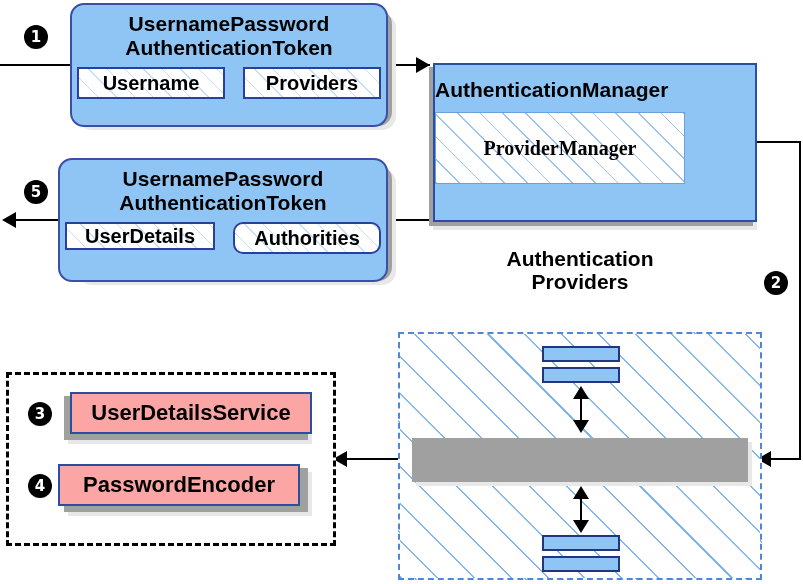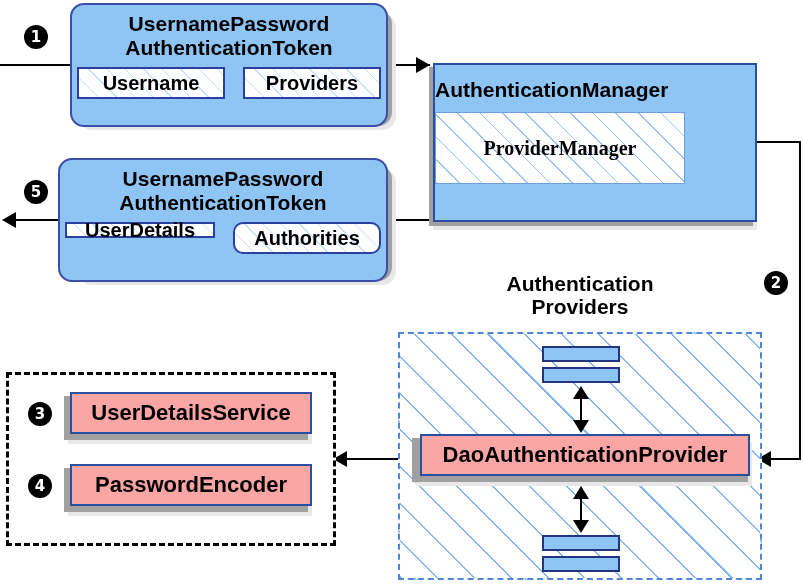--- a/index.html
+++ b/index.html
@@ -218,35 +218,34 @@
   <div class="arrow arrow-left" style="left:757px; top:451px;"></div>
 
   <div class="line-h" style="left:345px; top:458px; width:80px;"></div>
   <div class="arrow arrow-left" style="left:333px; top:451px;"></div>
 
   <div class="line-h" style="left:388px; top:219px; width:45px;"></div>
 
   <div class="line-h" style="left:14px; top:219px; width:58px;"></div>
   <div class="arrow arrow-left" style="left:2px; top:212px;"></div>
 
-  <div class="region-title" style="left:466px; top:272px; width:228px;">Authentication
+  <div class="region-title" style="left:466px; top:247px; width:228px;">Authentication
 Providers</div>
 
   <div class="region-blue" style="left:398px; top:332px; width:364px; height:248px;"></div>
 
   <div class="blue-bar" style="left:542px; top:346px; width:78px; height:16px;"></div>
   <div class="blue-bar" style="left:542px; top:367px; width:78px; height:16px;"></div>
 
   <div class="line-v" style="left:580px; top:392px; height:32px;"></div>
   <div class="arrow arrow-up" style="left:573px; top:386px;"></div>
   <div class="arrow arrow-down" style="left:573px; top:420px;"></div>
 
   <div class="shadow-outer" style="left:416px; top:442px; width:336px; height:44px;"></div>
   <div class="shadow-inner" style="left:412px; top:438px; width:336px; height:44px;"></div>
-  <div class="blue-box" style="left:420px; top:434px; width:330px; height:42px;">DaoAuthenticationProvider</div>
 
   <div class="line-v" style="left:580px; top:492px; height:32px;"></div>
   <div class="arrow arrow-up" style="left:573px; top:486px;"></div>
   <div class="arrow arrow-down" style="left:573px; top:520px;"></div>
 
   <div class="blue-bar" style="left:542px; top:535px; width:78px; height:16px;"></div>
   <div class="blue-bar" style="left:542px; top:556px; width:78px; height:16px;"></div>
 
   <div class="shadow-outer" style="left:433px; top:71px; width:324px; height:159px;"></div>
   <div class="shadow-inner" style="left:429px; top:67px; width:324px; height:159px;"></div>
@@ -265,34 +264,34 @@
       <div class="field-box" style="width:138px; height:32px;">Providers</div>
     </div>
   </div>
 
   <div class="shadow-outer" style="left:78px; top:169px; width:318px; height:116px; border-radius:14px;"></div>
   <div class="shadow-inner" style="left:74px; top:165px; width:318px; height:116px; border-radius:14px;"></div>
   <div class="token-card" style="left:58px; top:158px; width:330px; height:124px;">
     <div class="token-title">UsernamePassword
 AuthenticationToken</div>
     <div class="token-fields">
-      <div class="field-box" style="width:150px; height:16px;">UserDetails</div>
+      <div class="field-box" style="width:150px; height:28px;">UserDetails</div>
       <div class="field-box" style="width:148px; height:32px;border-radius:10px;">Authorities</div>
     </div>
   </div>
 
   <div class="region-black" style="left:6px; top:372px; width:330px; height:174px;"></div>
 
   <div class="shadow-outer" style="left:68px; top:400px; width:244px; height:44px;"></div>
   <div class="shadow-inner" style="left:64px; top:396px; width:244px; height:44px;"></div>
   <div class="blue-box" style="left:70px; top:392px; width:242px; height:42px;">UserDetailsService</div>
 
   <div class="shadow-outer" style="left:68px; top:472px; width:244px; height:44px;"></div>
   <div class="shadow-inner" style="left:64px; top:468px; width:244px; height:44px;"></div>
-  <div class="blue-box" style="left:70px; top:464px; width:242px; height:42px;">PasswordEncoder</div>
+  <div class="blue-box" style="left:58px; top:464px; width:242px; height:42px;">PasswordEncoder</div>
 
   <div class="step-badge" style="left:24px; top:25px;">1</div>
   <div class="step-badge" style="left:764px; top:271px;">2</div>
   <div class="step-badge" style="left:28px; top:402px;">3</div>
   <div class="step-badge" style="left:28px; top:474px;">4</div>
   <div class="step-badge" style="left:24px; top:180px;">5</div>
 
 </div>
 
 </body></html>

